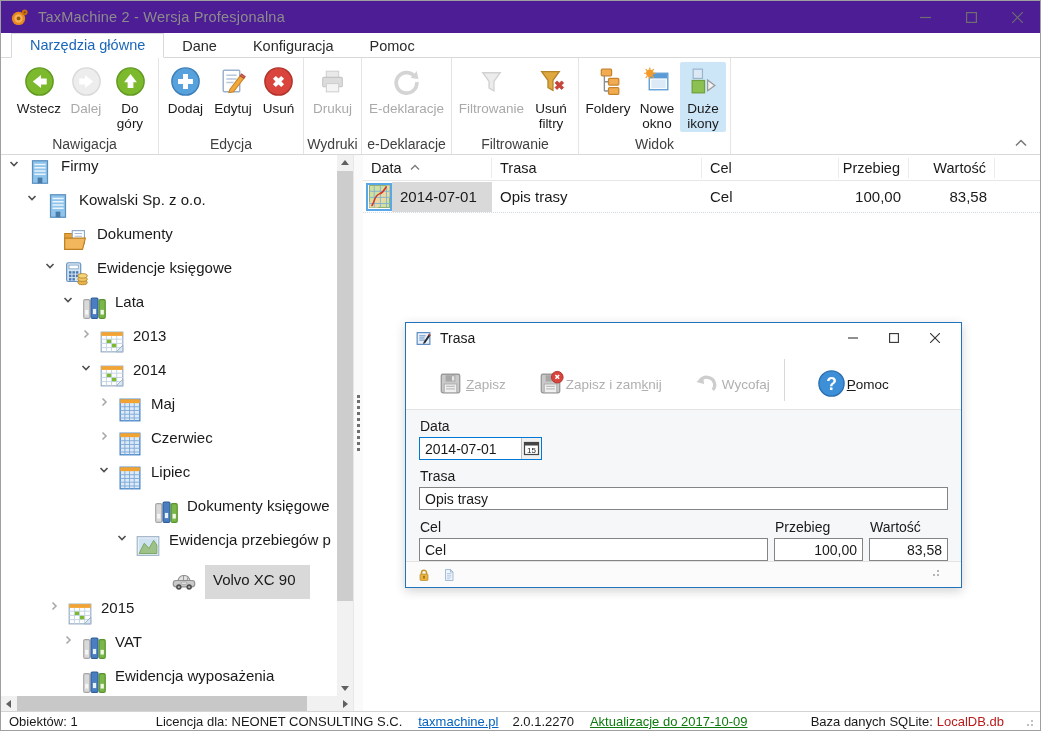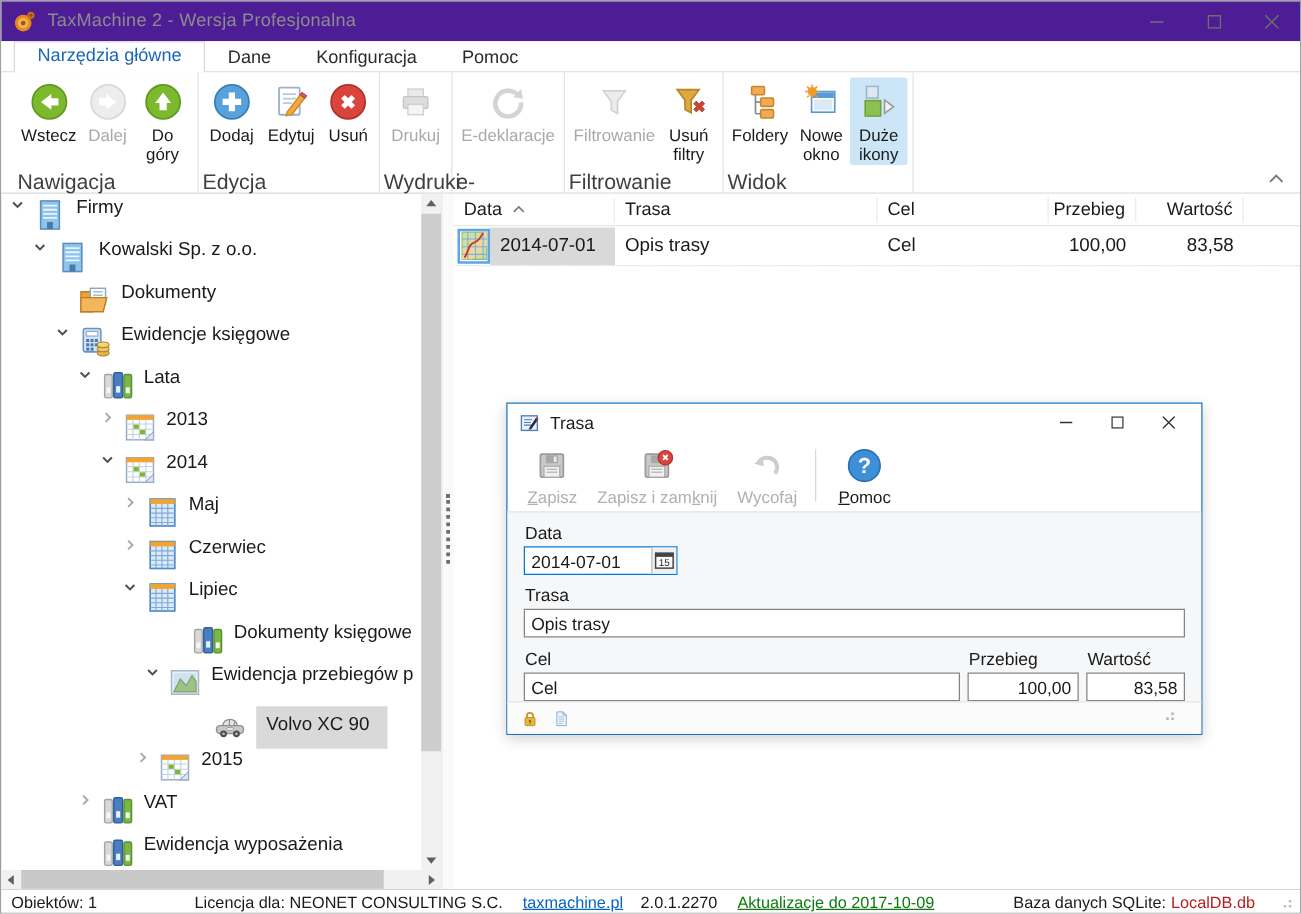--- a/index.html
+++ b/index.html
@@ -22,21 +22,21 @@
 
   
   .ribbon { height:97px; display:flex; background:#fff; border-bottom:1px solid #d9d9d9; position:relative; padding-left:10px; }
   .rgroup { display:flex; flex-direction:column; border-right:1px solid #e4e4e4; padding:4px 3px 1px 3px; }
   .btnrow { display:flex; flex:1; align-items:flex-start; }
   .rbtn { display:flex; flex-direction:column; align-items:center; padding-top:3px; min-height:70px; border-radius:2px; }
   .rbtn svg { width:33px; height:33px; flex:0 0 auto; }
   .rlabel { font-size:13.5px; line-height:1.12; text-align:center; margin-top:3px; color:#1a1a1a; }
   .rbtn.disabled .rlabel { color:#a9a9a9; }
   .rbtn.active { background:#cde6f7; }
-  .glabel { font-size:17px; color:#3f3f3f; height:17px; }
+  .glabel { font-size:14px; color:#3f3f3f; text-align:center; height:17px; }
   .ribbon-collapse { position:absolute; right:10px; bottom:4px; width:18px; height:14px; display:flex; align-items:center; justify-content:center; }
 
   
   .main { display:flex; height:556px; position:relative; }
 
   
   .treepane { width:362px; position:relative; display:flex; flex:0 0 auto; }
   .treecontent { width:336px; overflow:hidden; padding-top:2px; }
   .trow { height:34px; display:flex; white-space:nowrap; }
   .chev { width:18px; height:14px; display:flex; align-items:center; justify-content:center; flex:0 0 auto; }
@@ -73,21 +73,21 @@
 
   
   .dialog { position:absolute; left:404px; top:167px; width:557px; height:266px; background:#fff; border:1px solid #2173bd; box-shadow:0 3px 10px rgba(0,0,0,.18); z-index:5; }
   .dtitle { height:30px; display:flex; align-items:center; padding:0 6px 0 9px; }
   .dtitle .dticon { width:17px; height:17px; margin-right:8px; }
   .dtitletext { font-size:14px; color:#1a1a1a; }
   .dcontrols { margin-left:auto; display:flex; }
   .dwbtn { width:41px; height:26px; display:flex; align-items:center; justify-content:center; }
   .dwbtn svg { stroke:#333; }
   .dtoolbar { height:56px; display:flex; align-items:stretch; padding-left:8px; }
-  .dtbtn { display:flex; flex-direction:column; align-items:center; justify-content:flex-start; padding:4px 8px 0 8px; }
+  .dtbtn { display:flex; flex-direction:row; align-items:center; justify-content:flex-start; padding:4px 8px 0 8px;margin-left:13px; }
   .dtbtn svg { width:31px; height:31px; }
   .dtlabel { font-size:13.5px; margin-top:2px; color:#1a1a1a; white-space:nowrap; }
   .dtbtn.disabled .dtlabel { color:#b0b0b0; }
   .dtlabel .key { text-decoration:underline; }
   .dtsep { width:1px; background:#d8d8d8; margin:6px 10px 8px 6px; }
   .dfields { height:154px; background:#f6f7f8; border-top:1px solid #e3e3e3; padding:5px 13px 0 13px; }
   .flabel { font-size:14px; margin:3px 0 3px 1px; }
   .dateinput { display:flex; width:123px; height:23px; border:1px solid #0078d7; background:#fff; align-items:center; }
   .dateinput .dval { flex:1; font-size:14px; padding-left:5px; }
   .datebtn { width:20px; height:21px; background:#f0f0f0; border-left:1px solid #bdbdbd; display:flex; align-items:center; justify-content:center; }
@@ -580,21 +580,21 @@
               </svg></span>
             <span class="tlabel">Ewidencja przebiegów p</span>
           </div>
         <div class="trow" style="padding-left:148px">
             <span class="chev"></span>
             <span class="ticon"><svg>
                 <use href="#ic-car"></use>
               </svg></span>
             <span class="tlabel sel">Volvo XC 90</span>
           </div>
-        <div class="trow" style="padding-left:104px">
+        <div class="trow" style="padding-left:44px">
             <span class="chev">
               <svg width="12" height="12">
                 <use href="#chev-r"></use>
               </svg>
             </span>
             <span class="ticon"><svg>
                 <use href="#ic-ycal"></use>
               </svg></span>
             <span class="tlabel">2015</span>
           </div>

